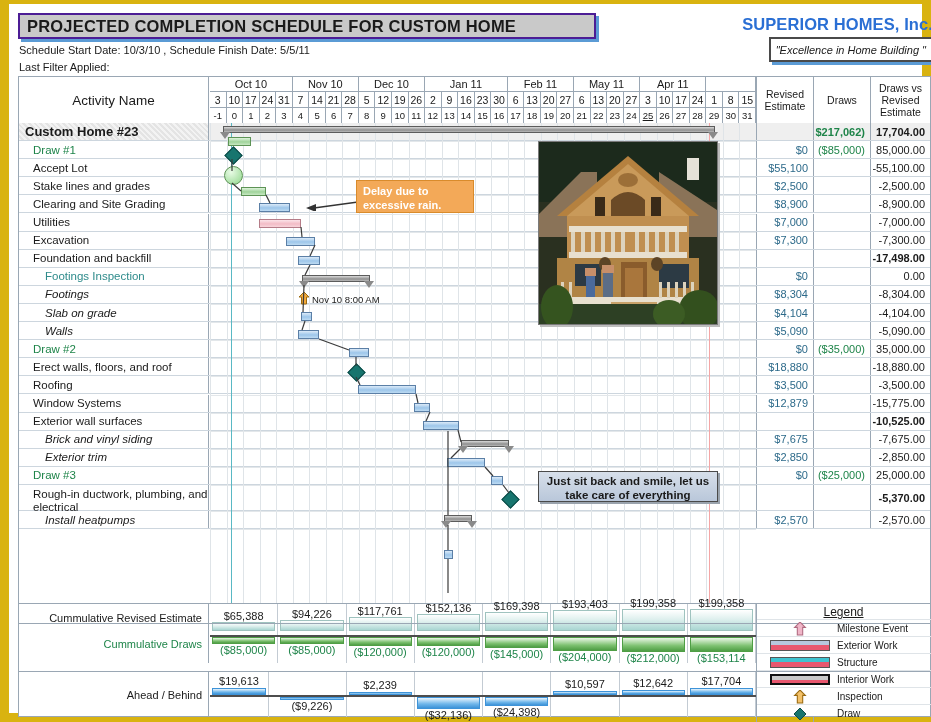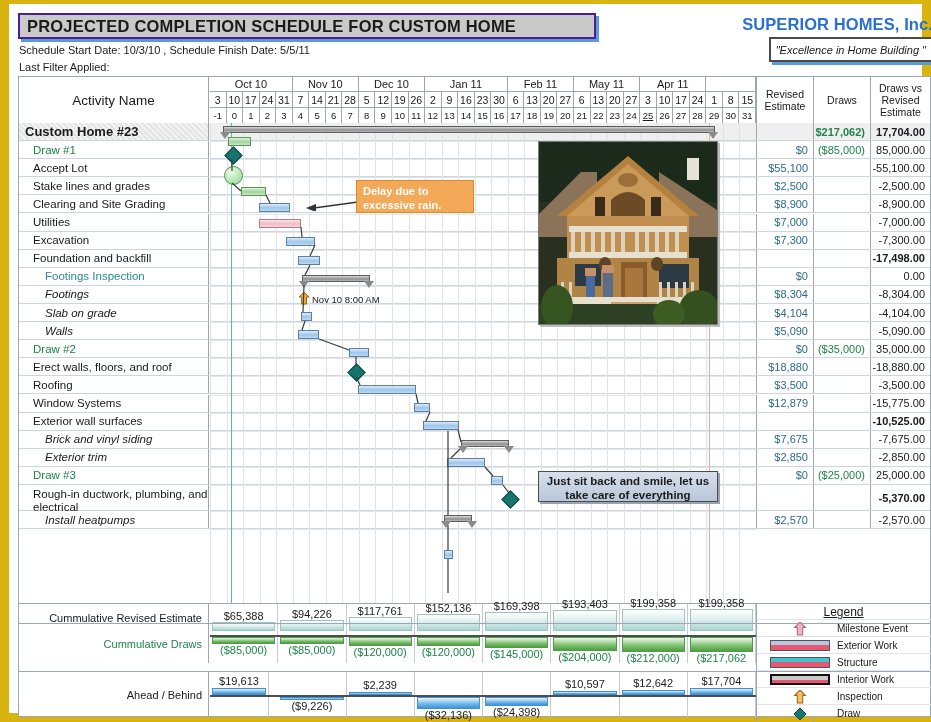--- a/index.html
+++ b/index.html
@@ -727,21 +727,21 @@
           <div class="mcell" style="left: 532.25px; width: 68.25px;">
             <div class="mbar-draw" style="left: 2px; right: 2px; top: 13px; height: 14px;"></div>
             <div class="mval" style="top: 27px; color: rgb(30, 132, 73);">($204,000)</div>
           </div>
           <div class="mcell" style="left: 600.5px; width: 68.25px;">
             <div class="mbar-draw" style="left: 2px; right: 2px; top: 13px; height: 15px;"></div>
             <div class="mval" style="top: 28px; color: rgb(30, 132, 73);">($212,000)</div>
           </div>
           <div class="mcell" style="left: 668.75px; width: 68.25px;">
             <div class="mbar-draw" style="left: 2px; right: 2px; top: 13px; height: 15px;"></div>
-            <div class="mval" style="top: 28px; color: rgb(30, 132, 73);">($217,062</div>
+            <div class="mval" style="top: 28px; color: rgb(30, 132, 73);">($153,114</div>
           </div>
           <div class="zeroline" style="left: 191px; width: 546px; top: 11px;"></div>
         </div>
         <div class="brow" style="top: 68px; height: 46px;">
           <div class="blabel">Ahead / Behind</div>
           <div class="mcell" style="left: 191px; width: 59px;">
             <div class="mbar-ab" style="left: 2px; right: 2px; top: 16px; height: 7px;"></div>
             <div class="mval" style="top: 3px; color: rgb(26, 26, 26);">$19,613</div>
           </div>
           <div class="mcell" style="left: 259.25px; width: 68.25px;">

